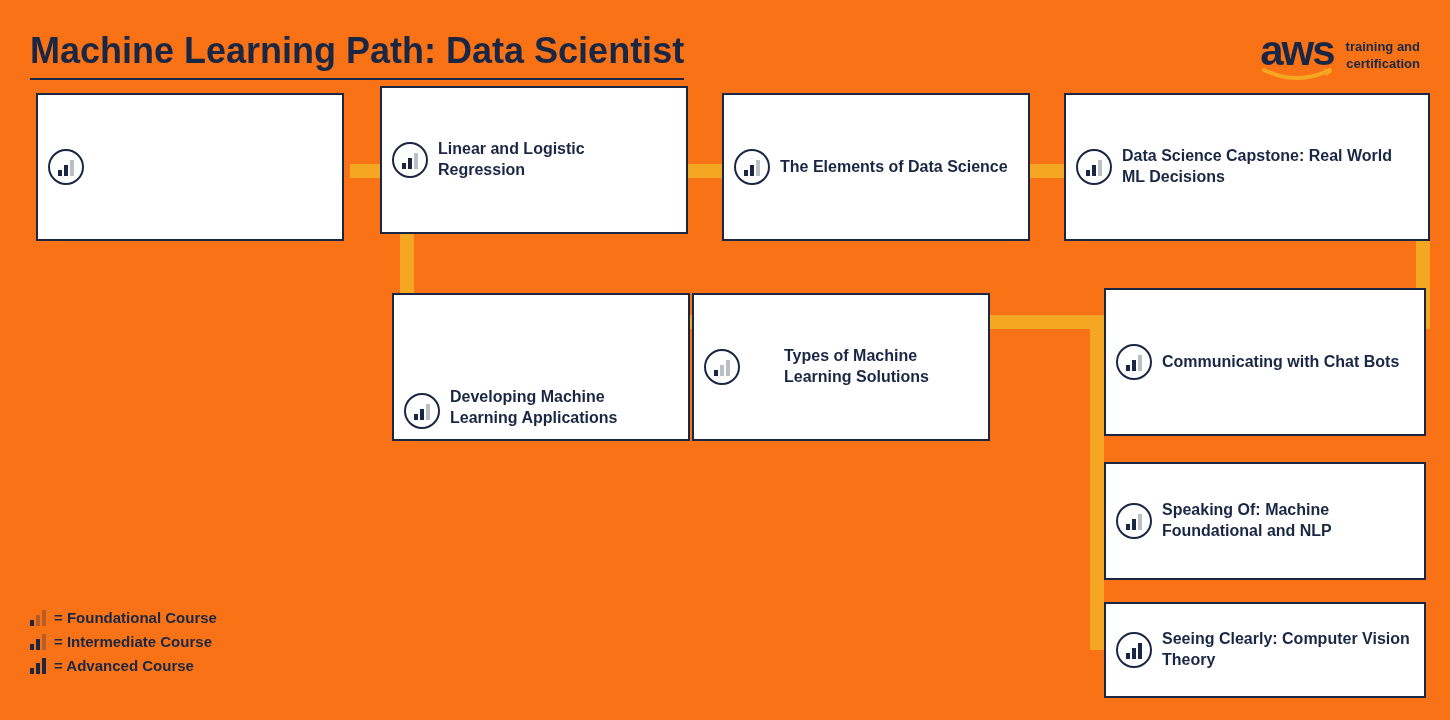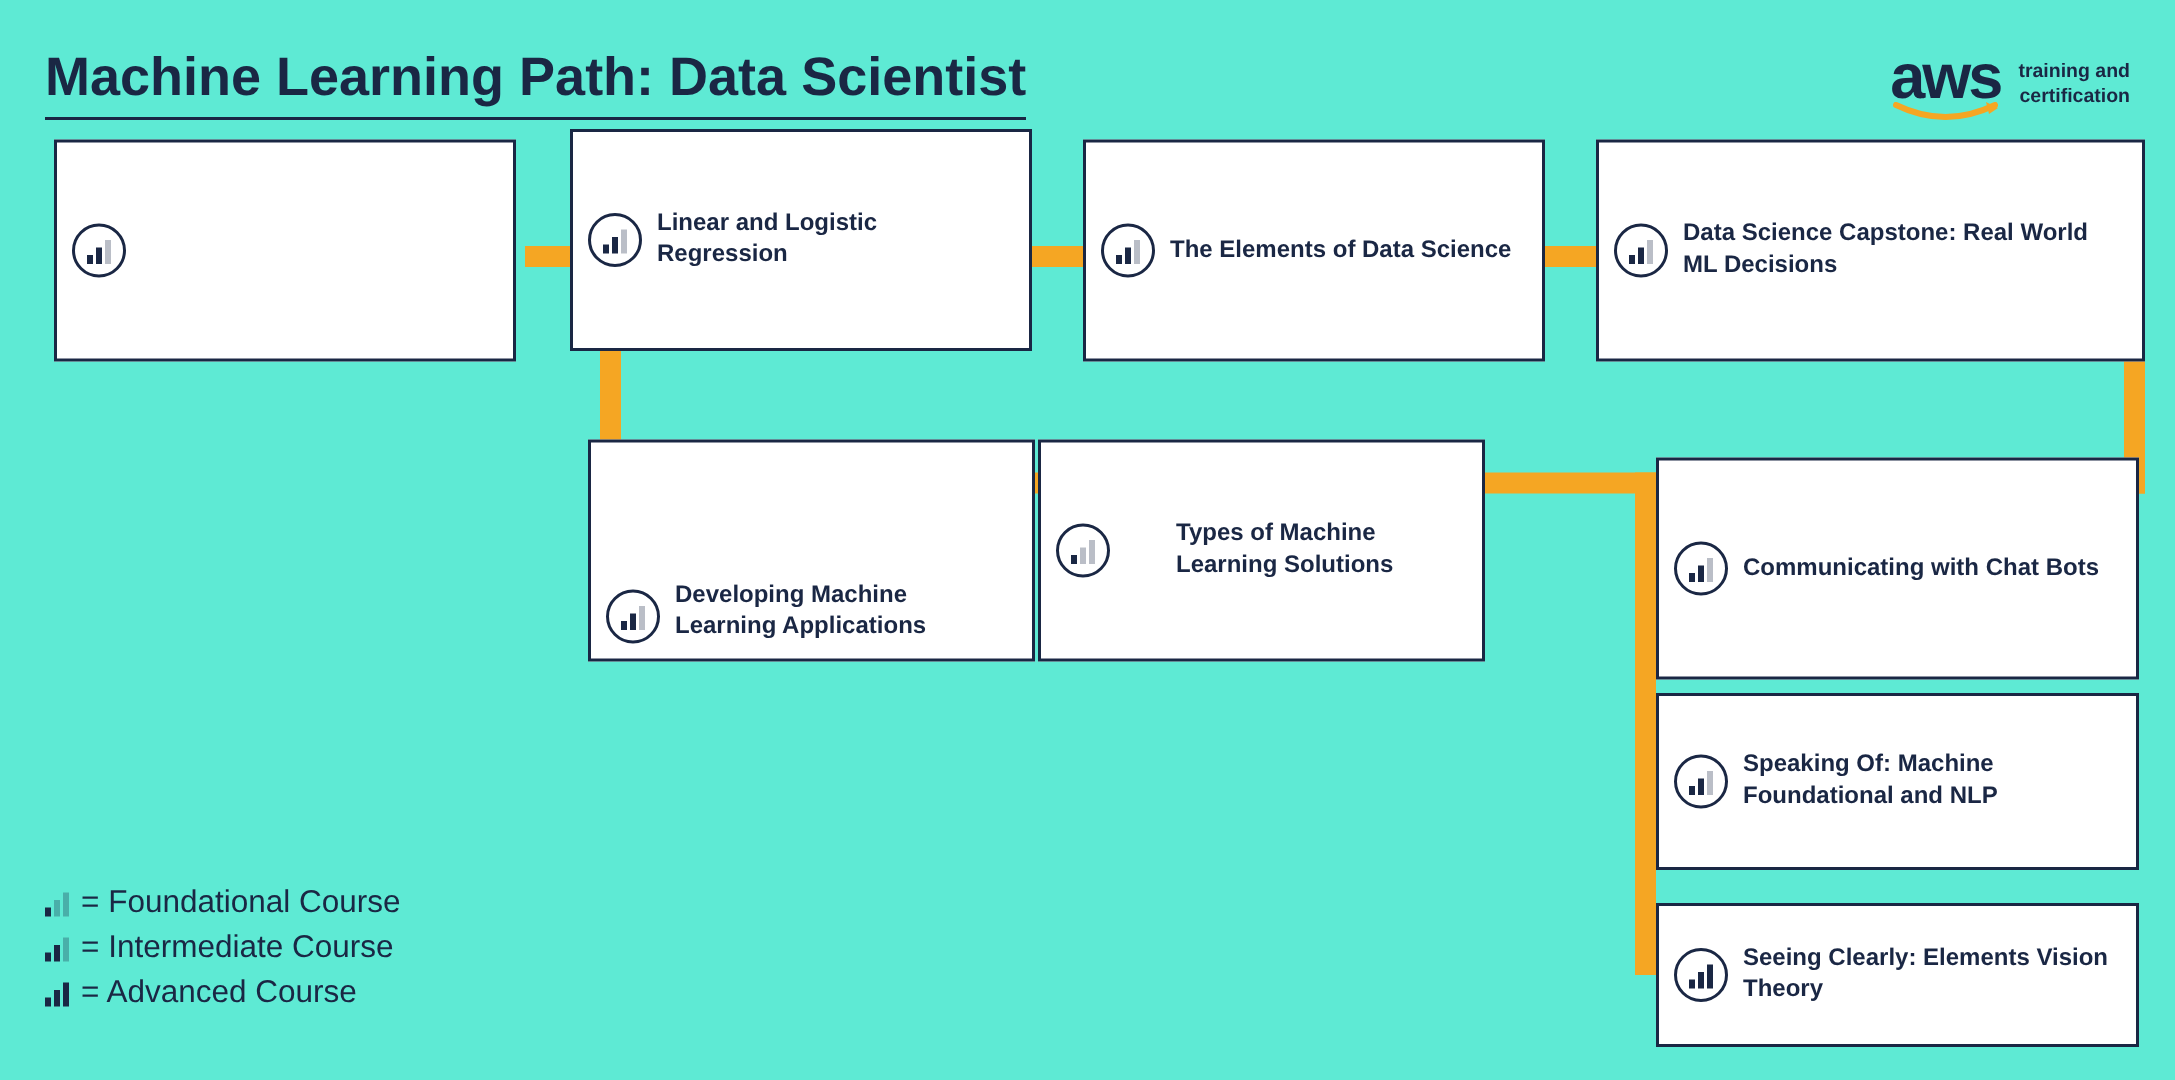--- a/index.html
+++ b/index.html
@@ -8,21 +8,21 @@
       background: #fff;
       width: 1450px;
       height: 720px;
       overflow: hidden;
       position: relative;
     }
 
     .main-container {
       width: 1450px;
       height: 720px;
-      background: #5eead4;
+      background: #f97316;
       padding: 30px 30px 20px 30px;
       position: relative;
     }
 
     
     .header {
       display: flex;
       justify-content: space-between;
       align-items: flex-start;
       margin-bottom: 8px;
@@ -136,22 +136,22 @@
       bottom: 40px;
       left: 30px;
     }
     .legend-item {
       display: flex;
       align-items: center;
       gap: 8px;
       margin-bottom: 6px;
     }
     .legend-label {
-      font-size: 21px;
-      font-weight: 400;
+      font-size: 15px;
+      font-weight: 700;
       color: #1a2744;
     }
   </style>
 </head>
 <body>
 
 <div class="main-container">
 
   <div class="header">
     <h1 class="page-title">Machine Learning Path: Data Scientist</h1>
@@ -236,21 +236,21 @@
     <div class="course-icon">
       <div class="bar-icon icon-foundational">
         <div class="b1"></div>
           <div class="b2"></div>
           <div class="b3"></div>
       </div>
     </div>
     <span class="course-title">Types of Machine Learning Solutions</span>
   </div>
 
-  <div class="course-box" style="left:1104px; top:305px; width:322px; min-height:148px;">
+  <div class="course-box" style="left:1104px; top:288px; width:322px; min-height:148px;">
     <div class="course-icon">
       <div class="bar-icon icon-intermediate">
         <div class="b1"></div>
           <div class="b2"></div>
           <div class="b3"></div>
       </div>
     </div>
     <span class="course-title">Communicating with Chat Bots</span>
   </div>
 
@@ -266,21 +266,21 @@
   </div>
 
   <div class="course-box" style="left:1104px; top:602px; width:322px; min-height:96px;">
     <div class="course-icon">
       <div class="bar-icon icon-advanced">
         <div class="b1"></div>
           <div class="b2"></div>
           <div class="b3"></div>
       </div>
     </div>
-    <span class="course-title">Seeing Clearly: Elements Vision Theory</span>
+    <span class="course-title">Seeing Clearly: Computer Vision Theory</span>
   </div>
 
   <div class="legend">
     <div class="legend-item">
       <div class="bar-icon icon-foundational">
         <div class="b1"></div>
           <div class="b2"></div>
           <div class="b3"></div>
       </div>
       <span class="legend-label">= Foundational Course</span>

